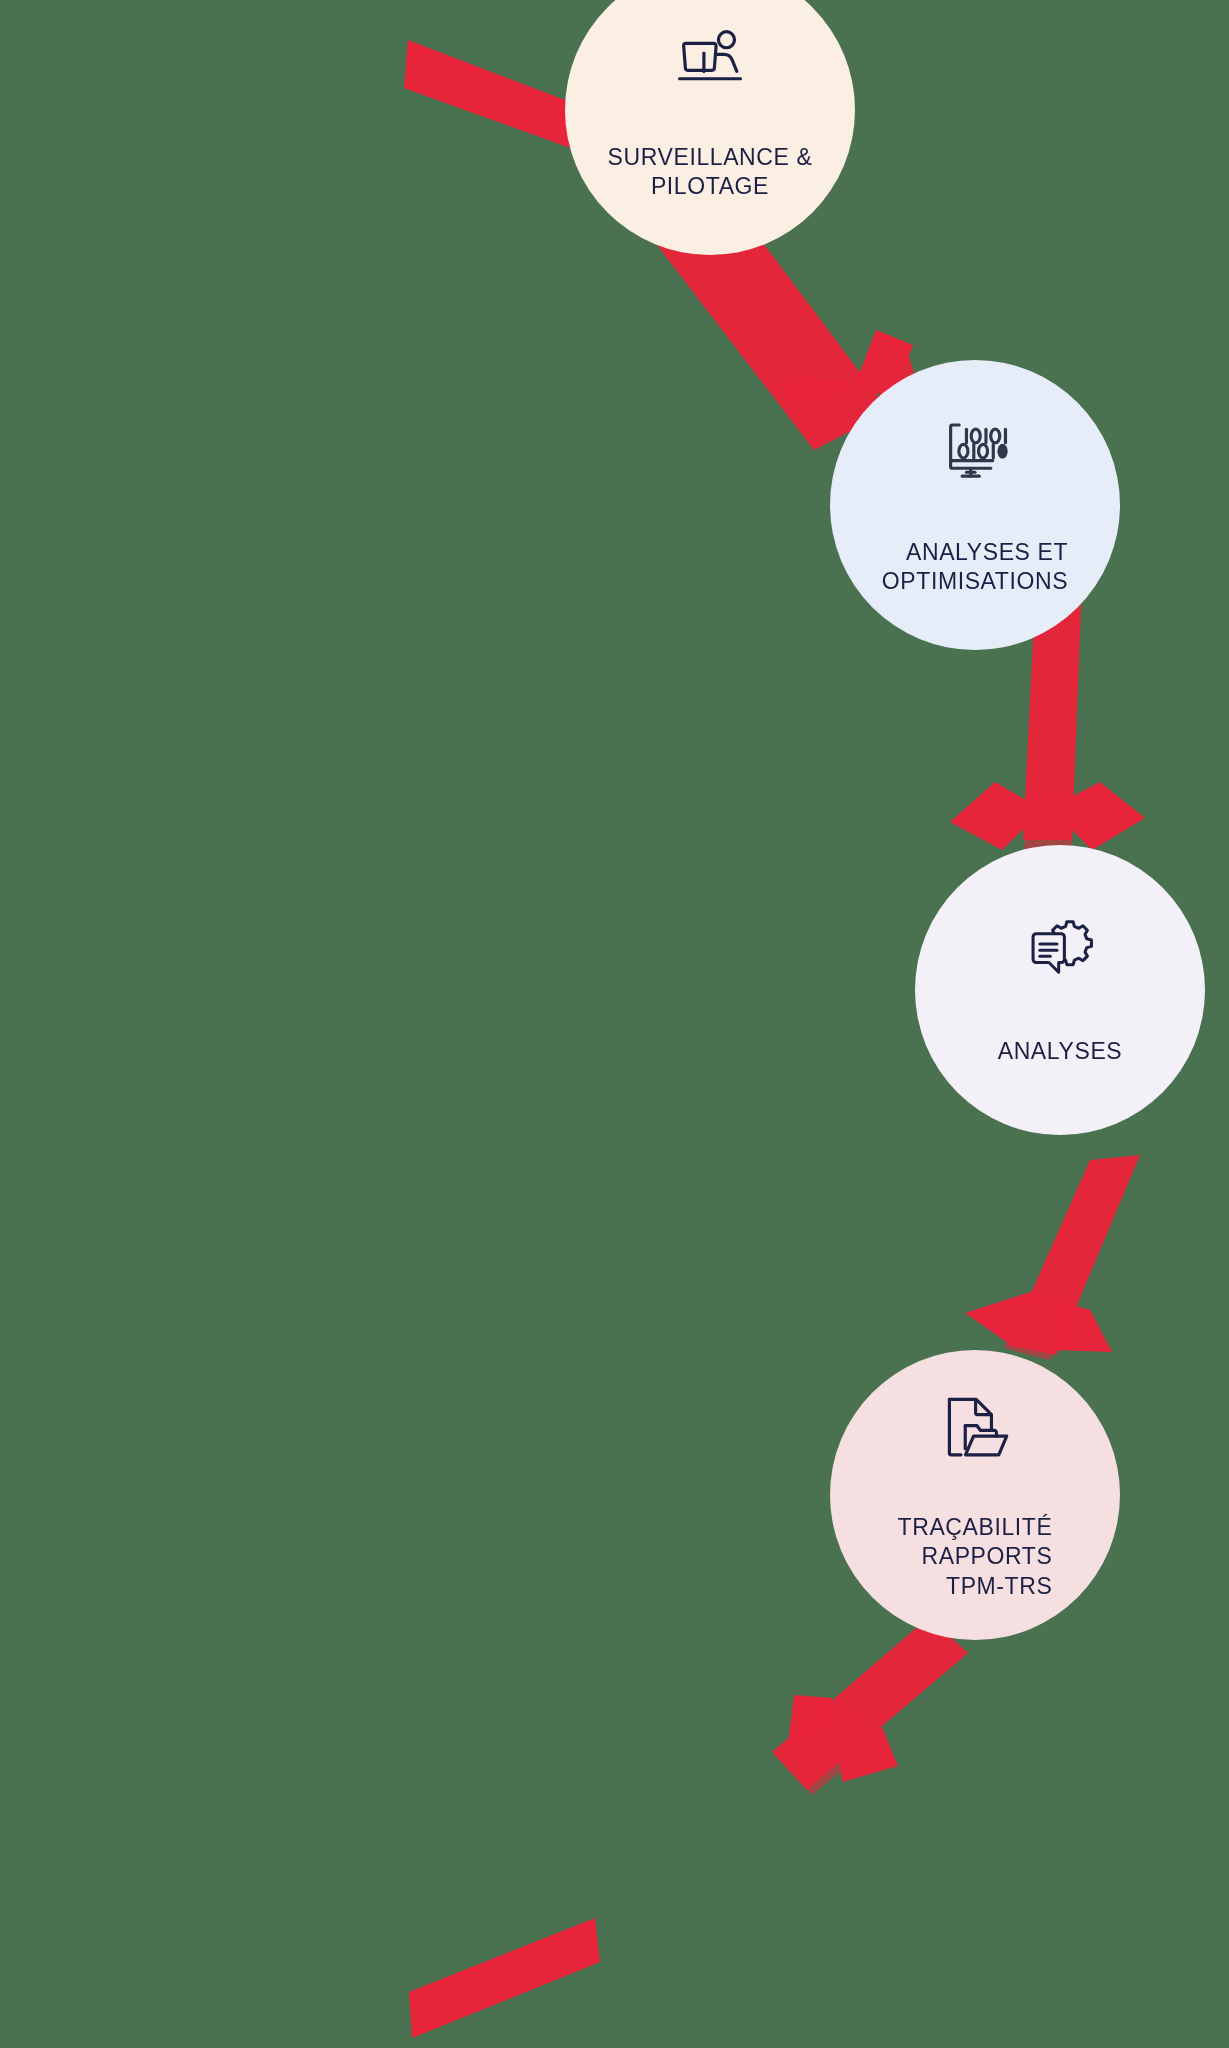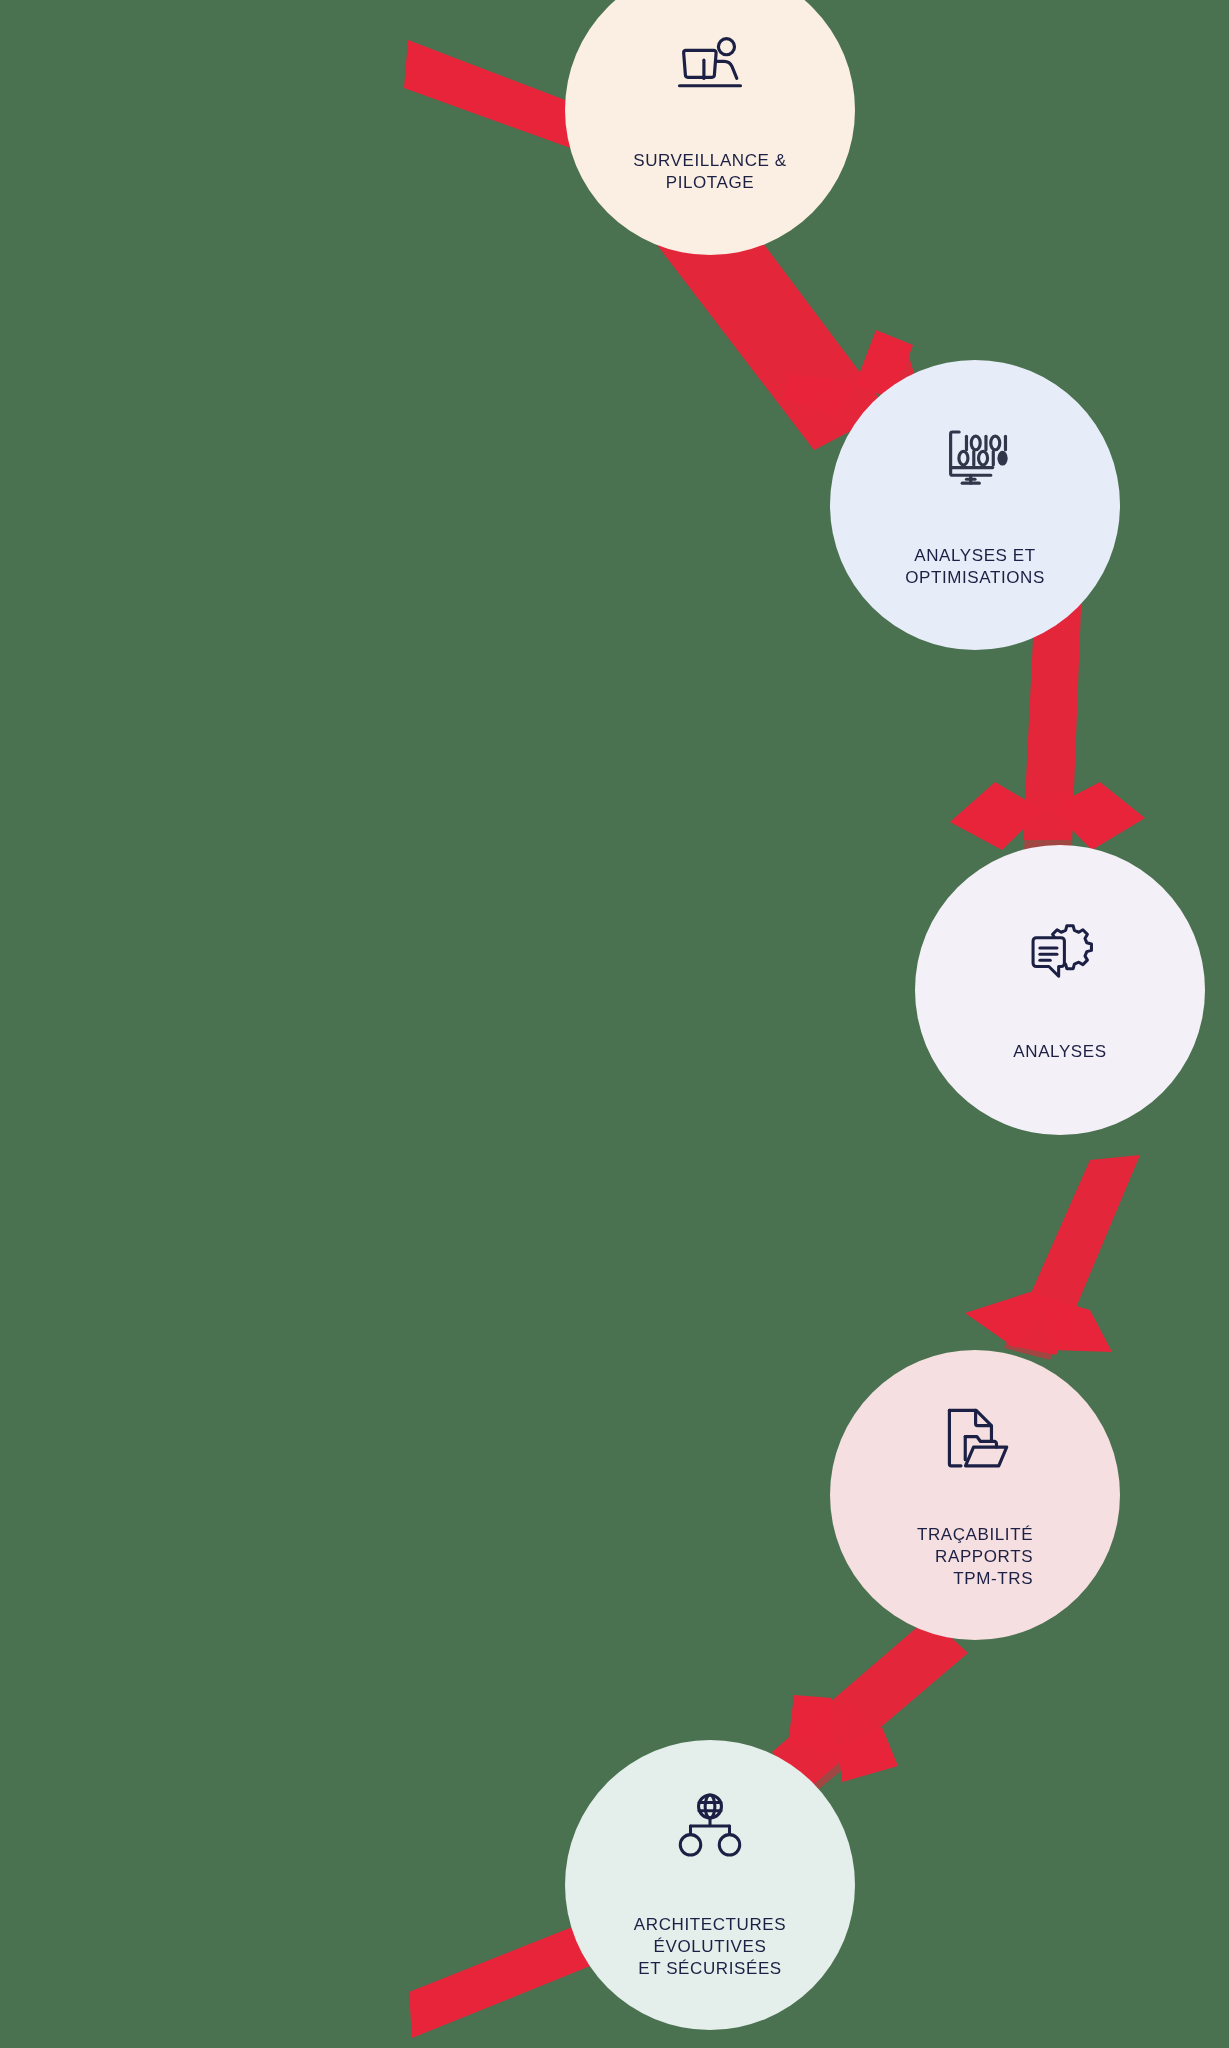--- a/index.html
+++ b/index.html
@@ -48,21 +48,21 @@
     justify-content: center;
     margin-bottom: 4px;
   }
   .node-icon svg {
     width: 100%;
     height: 100%;
     display: block;
   }
   .node-label {
     color: #1b2044;
-    font-size: 17px;
+    font-size: 23px;
     line-height: 1.28;
     letter-spacing: 0.6px;
     text-align: center;
     font-weight: 400;
     white-space: pre-line;
     padding: 0 16px;
     margin-top: 42px;
   }
   
   #node-1 { left: 565px;  top: -35px; }
@@ -148,21 +148,21 @@
         <ellipse cx="48.6" cy="18" rx="3.7" ry="5.6"></ellipse>
         <path d="M57 12.5 v11"></path>
 
         <ellipse cx="22.5" cy="30.5" rx="3.7" ry="5.6"></ellipse>
         <path d="M31 25 v11"></path>
         <ellipse cx="38.6" cy="30.5" rx="3.7" ry="5.6"></ellipse>
         <path d="M47 25 v11"></path>
         <ellipse cx="54.6" cy="30.5" rx="4.2" ry="6.1" fill="#32364a" stroke="none"></ellipse>
       </svg>
     </div>
-    <div class="node-label" style="color: rgb(27, 32, 68);">ANALYSES ET
+    <div class="node-label" style="color: rgb(27, 32, 68); text-align: right;">ANALYSES ET
 OPTIMISATIONS</div>
   </div>
 
   <div class="node" id="node-3" style="background: rgb(244, 240, 247);">
     <div class="node-icon">
       <svg viewBox="0 0 64 64" fill="none" stroke="#1b2044" stroke-width="2.5" stroke-linecap="round" stroke-linejoin="round">
         <path d="M37.6 7.2 h5.2 l1 3.8 3.6 1.5 3.4 -2 3.7 3.7 -2 3.4 1.5 3.6 3.8 1 v5.2 l-3.8 1 -1.5 3.6 2 3.4 -3.7 3.7 -3.4 -2 -3.6 1.5 -1 3.8 h-5.2 l-1 -3.8 -3.6 -1.5 -3.4 2 -3.7 -3.7 2 -3.4 -1.5 -3.6 -3.8 -1 v-5.2 l3.8 -1 1.5 -3.6 -2 -3.4 3.7 -3.7 3.4 2 3.6 -1.5 Z"></path>
         <path d="M12.5 17 h20.5 a2.6 2.6 0 0 1 2.6 2.6 V38 a2.6 2.6 0 0 1 -2.6 2.6 h-2.1 v8 l-8 -8 H12.5 A2.6 2.6 0 0 1 9.9 38 V19.6 A2.6 2.6 0 0 1 12.5 17 Z" fill="#f4f0f7"></path>
         <path d="M15.5 25.5 h14"></path>
         <path d="M15.5 30.5 h14"></path>
@@ -181,33 +181,14 @@
         <path d="M24 30 h9.5 l3 4 h11.5 a1.6 1.6 0 0 1 1.6 1.6 v3"></path>
         <path d="M24 30 v19"></path>
         <path d="M24.2 54 h27.3 l6.5 -15.4 H30.8 Z"></path>
       </svg>
     </div>
     <div class="node-label" style="color: rgb(27, 32, 68); text-align: right;">TRAÇABILITÉ
 RAPPORTS
 TPM-TRS</div>
   </div>
 
-  <div class="node" id="node-5" style="background: rgb(228, 238, 234);">
-    <div class="node-icon">
-      <svg viewBox="0 0 64 64" fill="none" stroke="#1b2044" stroke-width="2.5" stroke-linecap="round" stroke-linejoin="round">
-        <circle cx="32" cy="13.5" r="9.4"></circle>
-        <ellipse cx="32" cy="13.5" rx="4" ry="9.4"></ellipse>
-        <path d="M23 10.2 h18"></path>
-        <path d="M23 17 h18"></path>
-        <path d="M32 23 v6"></path>
-        <path d="M16 29.5 h32"></path>
-        <path d="M16 29.5 v6.2"></path>
-        <path d="M48 29.5 v6.2"></path>
-        <circle cx="16" cy="45" r="8.4"></circle>
-        <circle cx="48" cy="45" r="8.4"></circle>
-      </svg>
-    </div>
-    <div class="node-label" style="color: rgb(27, 32, 68);">ARCHITECTURES
-ÉVOLUTIVES
-ET SÉCURISÉES</div>
-  </div>
 
 </div>
 
 </body></html>

